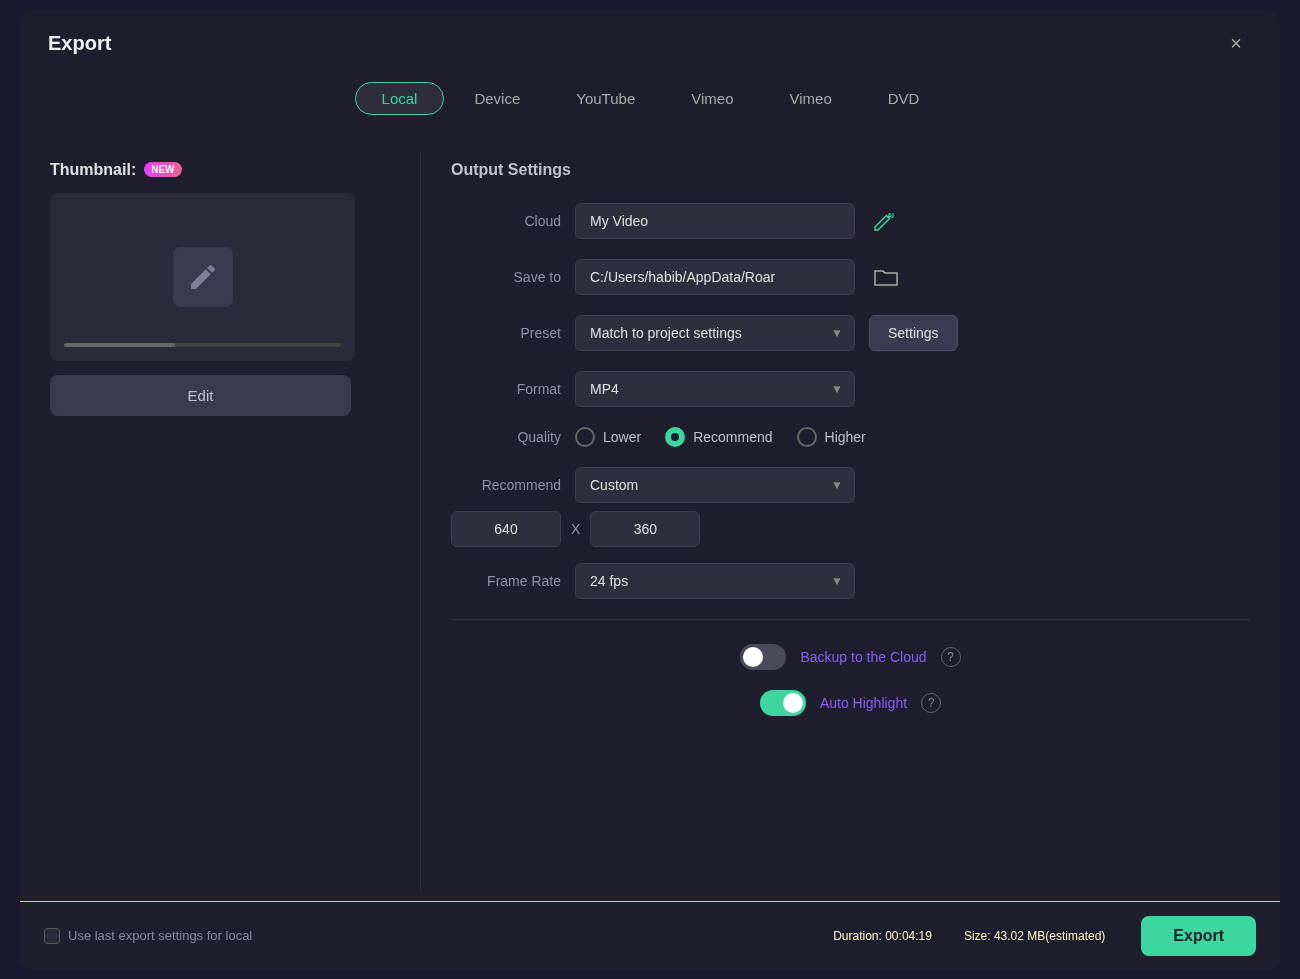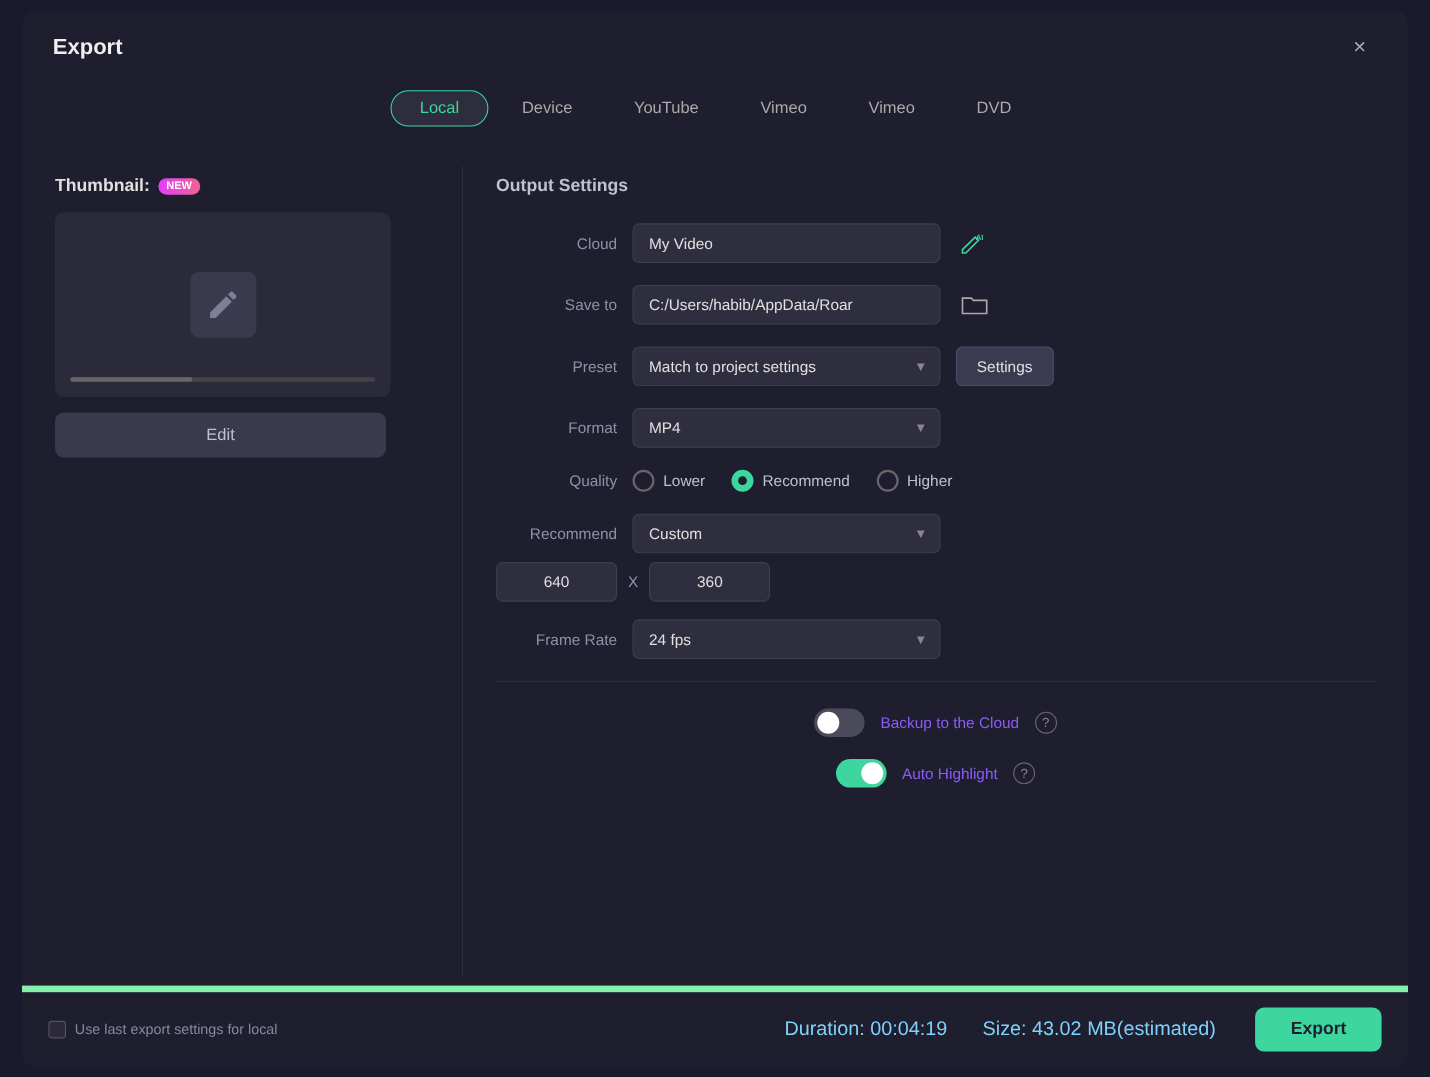--- a/index.html
+++ b/index.html
@@ -361,21 +361,21 @@
       justify-content: center;
       font-size: 12px;
       color: #888;
       cursor: pointer;
       flex-shrink: 0;
     }
     .footer {
       display: flex;
       align-items: center;
       padding: 14px 24px;
-      border-top: 6px solid #86efac;
+      border-top: 1px solid #86efac;
       gap: 16px;
       flex-shrink: 0;
     }
     .last-export-wrap {
       display: flex;
       align-items: center;
       gap: 8px;
       flex: 1;
     }
     .checkbox-sq {
@@ -390,22 +390,22 @@
       font-size: 13px;
       color: #8888a0;
     }
     .footer-meta {
       display: flex;
       align-items: center;
       gap: 32px;
       margin-right: 20px;
     }
     .meta-item {
-      font-size: 18px;
-      color: #7dd3fc;
+      font-size: 12px;
+      color: #fef9c3;
     }
     .export-btn {
       padding: 11px 32px;
       background: #3cd69e;
       border: none;
       border-radius: 8px;
       color: #1e1e2e;
       font-size: 16px;
       font-weight: 700;
       cursor: pointer;

